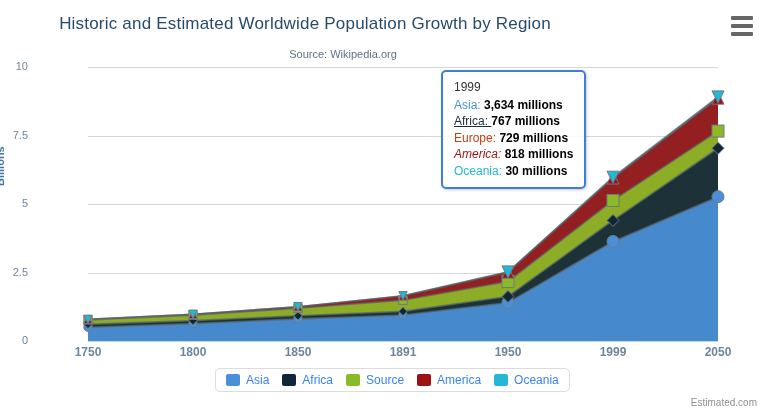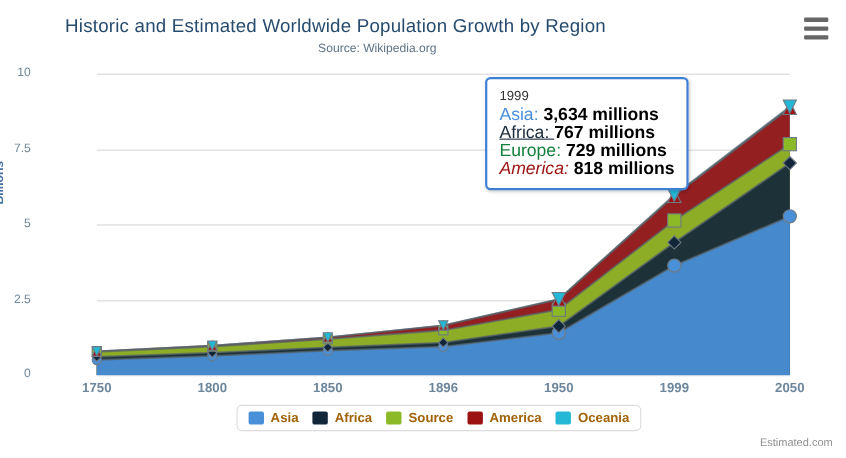--- a/index.html
+++ b/index.html
@@ -11,21 +11,21 @@
     position:relative;
   }
   #chart-root{position:absolute;left:0;top:0;width:769px;height:416px;}
 
   
   .chart-title{
     position:absolute;left:0;top:14px;width:610px;text-align:center;
     font-size:17px;color:#274b6d;font-weight:normal;letter-spacing:.2px;
   }
   .chart-subtitle{
-    position:absolute;left:0;top:38px;width:686px;text-align:center;
+    position:absolute;left:0;top:48px;width:686px;text-align:center;
     font-size:11px;color:#5d7185;
   }
 
   
   .menu-btn{
     position:absolute;right:14px;top:15px;width:26px;height:22px;
     display:flex;flex-direction:column;justify-content:center;align-items:center;gap:4px;
     cursor:pointer;
   }
   .menu-btn i{display:block;width:22px;height:4px;background:#666;border-radius:1px;}
@@ -57,33 +57,33 @@
   .tooltip{
     position:absolute;left:441px;top:70px;
     background:rgba(255,255,255,.88);
     border:2px solid #3e7fd4;border-radius:5px;
     padding:7px 11px 8px 11px;
     box-shadow:1px 1px 3px rgba(0,0,0,.2);
     font-size:12px;color:#333;line-height:16.5px;
     white-space:nowrap;
   }
   .tooltip .tt-head{color:#333;font-size:12px;padding-bottom:1px;}
-  .tooltip .tt-row{font-size:16px;}
+  .tooltip .tt-row{font-size:12px;}
   .tooltip .tt-name{font-weight:normal;}
   .tooltip .tt-val{font-weight:bold;color:#000;}
 
   
   .legend{
     position:absolute;left:215px;top:368px;
     border:1px solid #dcdcdc;border-radius:5px;background:#fff;
     padding:4px 10px;display:flex;align-items:center;gap:13px;
   }
   .legend-item{display:flex;align-items:center;gap:6px;cursor:pointer;}
   .legend-swatch{width:14px;height:12px;border-radius:2px;display:block;}
-  .legend-label{font-size:12px;color:#a16207;font-weight:bold;}
+  .legend-label{font-size:12px;color:#3b82f6;font-weight:normal;}
 
   .credit{
     position:absolute;right:12px;bottom:8px;font-size:10px;color:#909090;cursor:pointer;
   }
 </style>
 </head>
 <body>
 
 <div id="chart-root">
 
@@ -154,35 +154,36 @@
 
   <div id="ticks-layer">
       <div class="ytick" style="top: 341px;">0</div>
       <div class="ytick" style="top: 272.5px;">2.5</div>
       <div class="ytick" style="top: 204px;">5</div>
       <div class="ytick" style="top: 135.5px;">7.5</div>
       <div class="ytick" style="top: 67px;">10</div>
       <div class="xtick" style="left: 88px;">1750</div>
       <div class="xtick" style="left: 193px;">1800</div>
       <div class="xtick" style="left: 298px;">1850</div>
-      <div class="xtick" style="left: 403px;">1896</div>
+      <div class="xtick" style="left: 403px;">1891</div>
       <div class="xtick" style="left: 508px; text-align: center;">1950</div>
       <div class="xtick" style="left: 613px;">1999</div>
       <div class="xtick" style="left: 718px;">2050</div>
     </div>
 
   <div class="yaxis-title">Billions</div>
 
   <div class="tooltip">
     <div class="tt-head">1999</div>
     <div id="tooltip-rows">
         <div class="tt-row"><span class="tt-name" style="color: rgb(74, 144, 217);">Asia: </span><span class="tt-val">3,634 millions</span></div>
         <div class="tt-row"><span class="tt-name" style="color: rgb(26, 43, 60); text-decoration: underline;">Africa: </span><span class="tt-val">767 millions</span></div>
-        <div class="tt-row"><span class="tt-name" style="color: #15803d; margin-top: 16px;">Europe: </span><span class="tt-val">729 millions</span></div>
+        <div class="tt-row"><span class="tt-name" style="color: #c2410c; margin-top: 16px;">Europe: </span><span class="tt-val">729 millions</span></div>
         <div class="tt-row"><span class="tt-name" style="color: rgb(156, 17, 17); font-style: italic;">America: </span><span class="tt-val">818 millions</span></div>
+        <div class="tt-row"><span class="tt-name" style="color: rgb(36, 183, 214);">Oceania: </span><span class="tt-val">30 millions</span></div>
       </div>
   </div>
 
   <div class="legend" id="legend">
       <div class="legend-item">
         <span class="legend-swatch" style="background: rgb(74, 144, 217);"></span>
         <span class="legend-label">Asia</span>
       </div>
       <div class="legend-item">
         <span class="legend-swatch" style="background: rgb(18, 38, 58);"></span>

